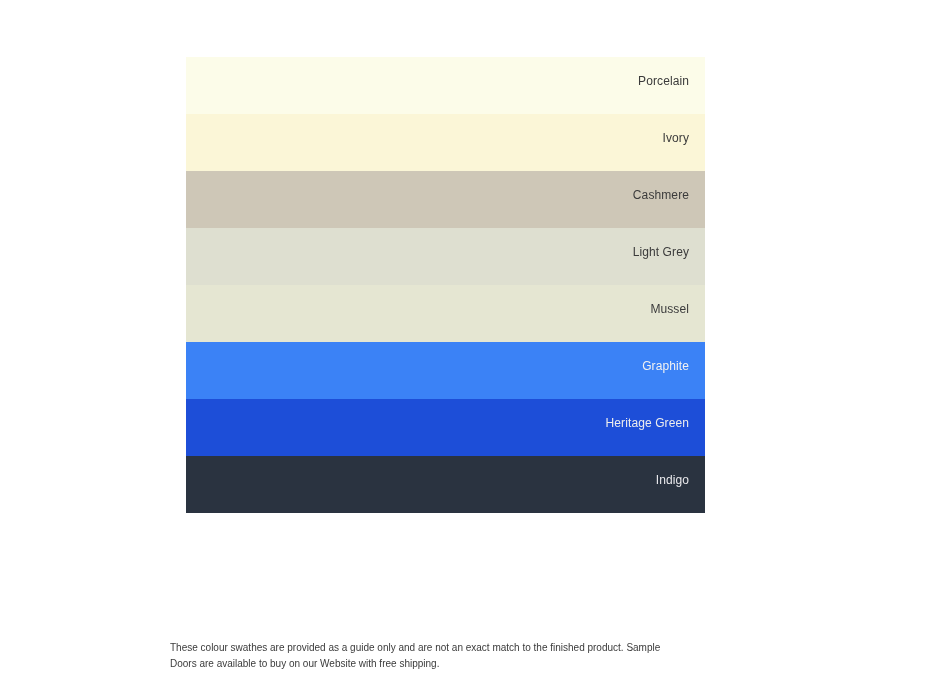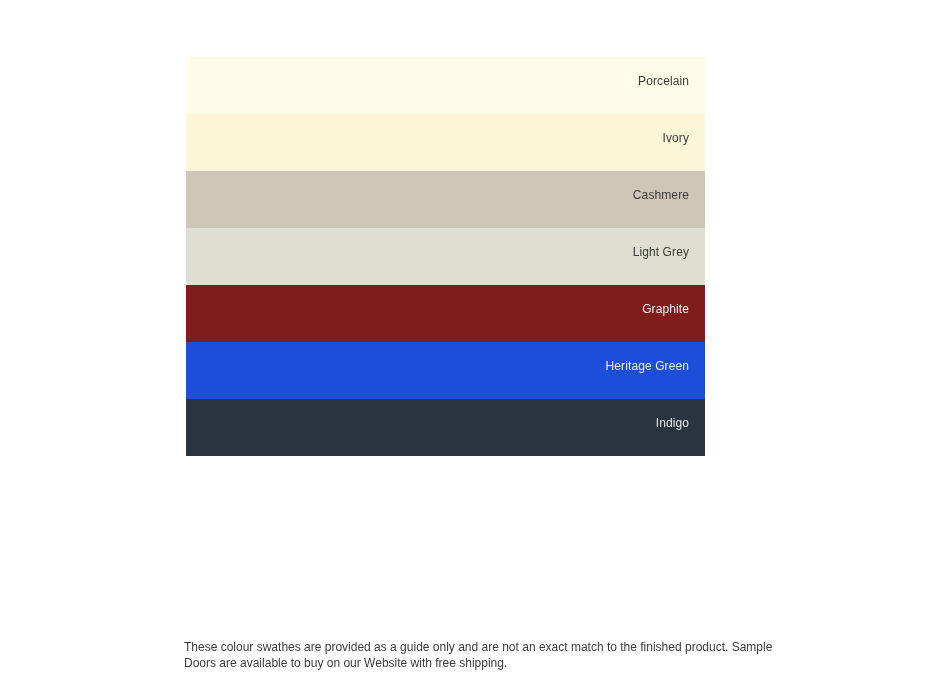--- a/index.html
+++ b/index.html
@@ -27,24 +27,24 @@
     padding: 14px 16px 0 0;
     text-align: right;
   }
   .swatch-label {
     font-size: 12px;
     letter-spacing: 0.1px;
     display: inline-block;
   }
   .disclaimer {
     position: absolute;
-    left: 184px;
+    left: 170px;
     top: 640px;
     width: 680px;
-    font-size: 12px;
+    font-size: 10px;
     line-height: 15.5px;
     color: #3b3b3b;
     white-space: pre-line;
   }
 </style>
 </head>
 <body style="background: rgb(255, 255, 255);">
 
 <div class="swatch-column">
   <div class="swatch" style="background-color: rgb(252, 252, 233);">
@@ -52,21 +52,24 @@
   </div>
   <div class="swatch" style="background-color: rgb(251, 246, 215);">
     <span class="swatch-label" style="color: rgb(59, 59, 59);">Ivory</span>
   </div>
   <div class="swatch" style="background-color: rgb(206, 199, 183);">
     <span class="swatch-label" style="color: rgb(59, 59, 59);">Cashmere</span>
   </div>
   <div class="swatch" style="background-color: rgb(222, 223, 208);">
     <span class="swatch-label" style="color: rgb(59, 59, 59);">Light Grey</span>
   </div>
-  <div class="swatch" style="background-color: #7f1d1d; text-decoration: underline;">
+  <div class="swatch" style="background-color: rgb(229, 230, 210);">
+    <span class="swatch-label" style="color: rgb(59, 59, 59);">Mussel</span>
+  </div>
+  <div class="swatch" style="background-color: #3b82f6; text-decoration: underline;">
     <span class="swatch-label" style="color: rgb(242, 242, 242);">Graphite</span>
   </div>
   <div class="swatch" style="background-color: #1d4ed8;">
     <span class="swatch-label" style="color: rgb(237, 237, 237);">Heritage Green</span>
   </div>
   <div class="swatch" style="background-color: rgb(42, 51, 64); text-align: right;">
     <span class="swatch-label" style="color: rgb(233, 233, 236);">Indigo</span>
   </div>
 </div>
 

